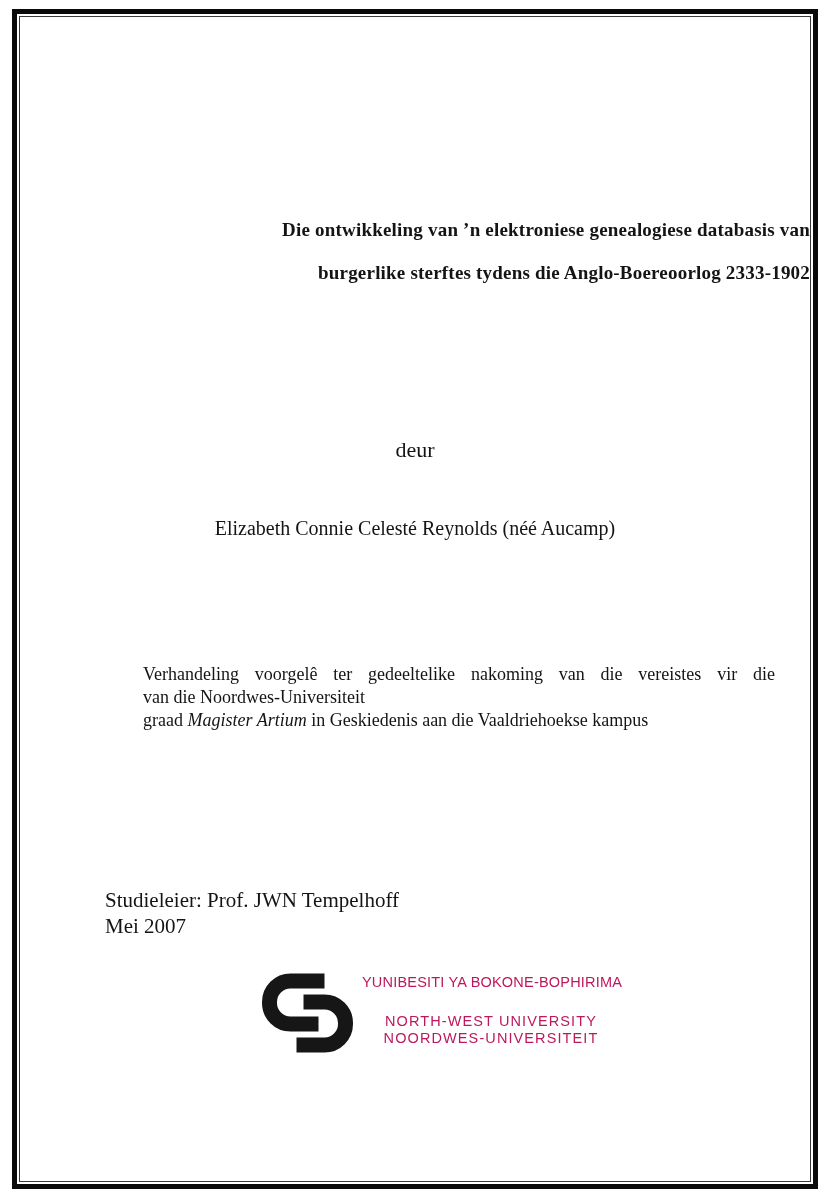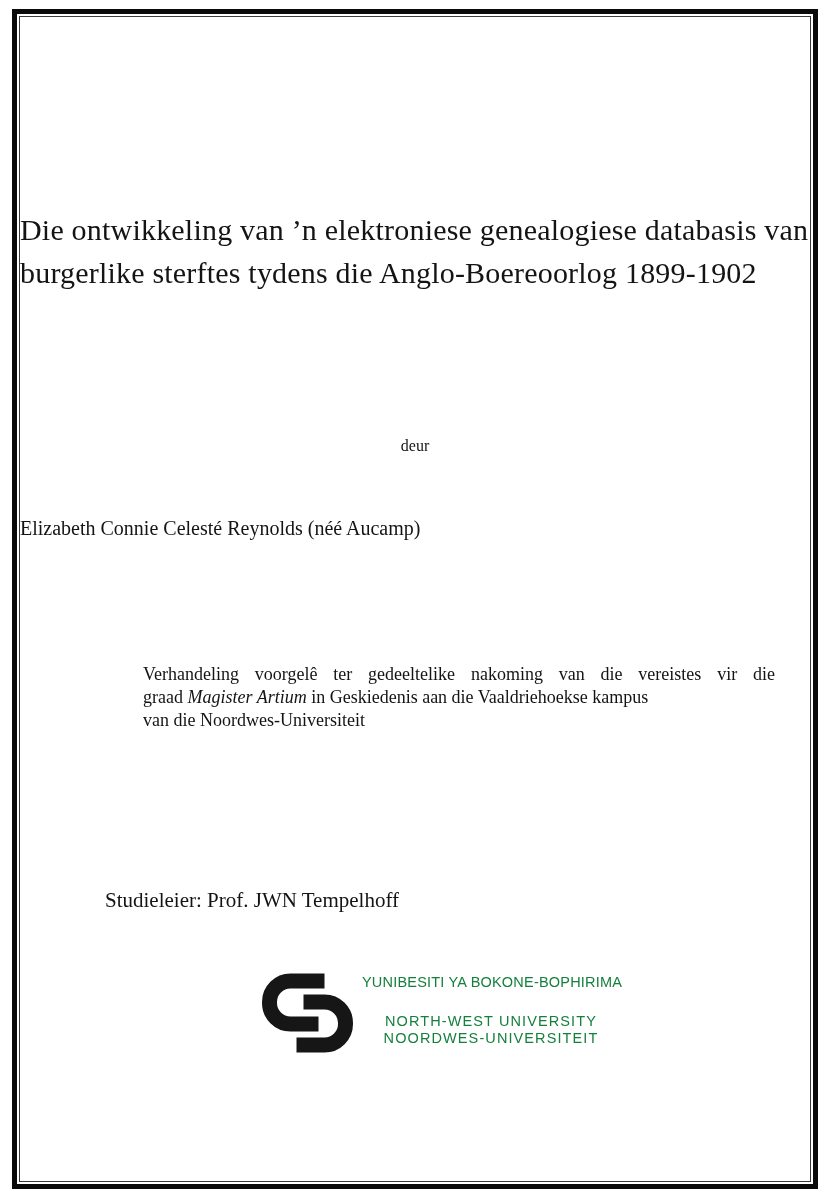--- a/index.html
+++ b/index.html
@@ -38,41 +38,42 @@
     top: 18px;
     right: 21px;
     bottom: 20px;
   }
 
   .thesis-title {
     position: absolute;
     top: 190px;
     left: 0;
     right: 0;
-    text-align: left;
-    font-size: 30px;
+    text-align: right;
+    font-size: 19px;
     line-height: 43px;
-    font-weight: 400;
+    font-weight: 700;
     letter-spacing: 0.2px;
   }
 
   .byline {
     position: absolute;
     top: 419px;
     left: 0;
     right: 0;
     text-align: center;
-    font-size: 16px;
+    font-size: 22px;
   }
 
   .author {
     position: absolute;
     top: 499px;
     left: 0;
     right: 0;
+    text-align: center;
     font-size: 20px;
   }
 
   .submission {
     position: absolute;
     top: 645px;
     left: 85px;
     width: 632px;
     font-size: 18px;
     line-height: 23px;
@@ -105,53 +106,54 @@
     flex: 0 0 auto;
   }
   .logo-text {
     margin-left: 4px;
     margin-top: 5px;
     width: 258px;
     text-align: center;
     font-family: "Liberation Sans", sans-serif;
     font-size: 14.5px;
     line-height: 17.5px;
-    color: #15803d;
+    color: #be185d;
     white-space: nowrap;
   }
   .logo-text .lt1 { letter-spacing: 0.2px; }
   .logo-text .lt2 { letter-spacing: 1.1px; margin-top: 21px; }
   .logo-text .lt3 { letter-spacing: 1.1px; }
 </style>
 </head>
 <body>
 
 <div class="frame-outer">
   <div class="frame-inner"></div>
 </div>
 
 <div class="content">
 
   <div class="thesis-title">
     <div>Die ontwikkeling van ’n elektroniese genealogiese databasis van</div>
-    <div>burgerlike sterftes tydens die Anglo-Boereoorlog 1899-1902</div>
+    <div>burgerlike sterftes tydens die Anglo-Boereoorlog 2333-1902</div>
   </div>
 
   <div class="byline">deur</div>
 
   <div class="author">Elizabeth Connie Celesté Reynolds (néé Aucamp)</div>
 
   <div class="submission">
     <div class="line-justify">Verhandeling voorgelê ter gedeeltelike nakoming van die vereistes vir die</div>
+    <div>van die Noordwes-Universiteit</div>
     <div><span>graad </span><span class="italic">Magister Artium</span><span> in Geskiedenis aan die Vaaldriehoekse kampus</span></div>
-    <div>van die Noordwes-Universiteit</div>
   </div>
 
   <div class="supervisor-block">
     <div>Studieleier: Prof. JWN Tempelhoff</div>
+    <div>Mei 2007</div>
   </div>
 
   <div class="logo">
     <svg class="logo-mark" viewBox="0 0 100 84" xmlns="http://www.w3.org/2000/svg" aria-hidden="true">
 
       <path d="M 67 12 L 33 12 A 21 21 0 0 0 12 33 L 12 34 A 21 21 0 0 0 33 55 L 61 55" fill="none" stroke="#161616" stroke-width="15" stroke-linecap="butt"></path>
 
       <path d="M 46 33 L 67 33 A 21 21 0 0 1 88 54 L 88 55 A 21 21 0 0 1 67 76 L 39 76" fill="none" stroke="#161616" stroke-width="15" stroke-linecap="butt"></path>
     </svg>
     <div class="logo-text">

